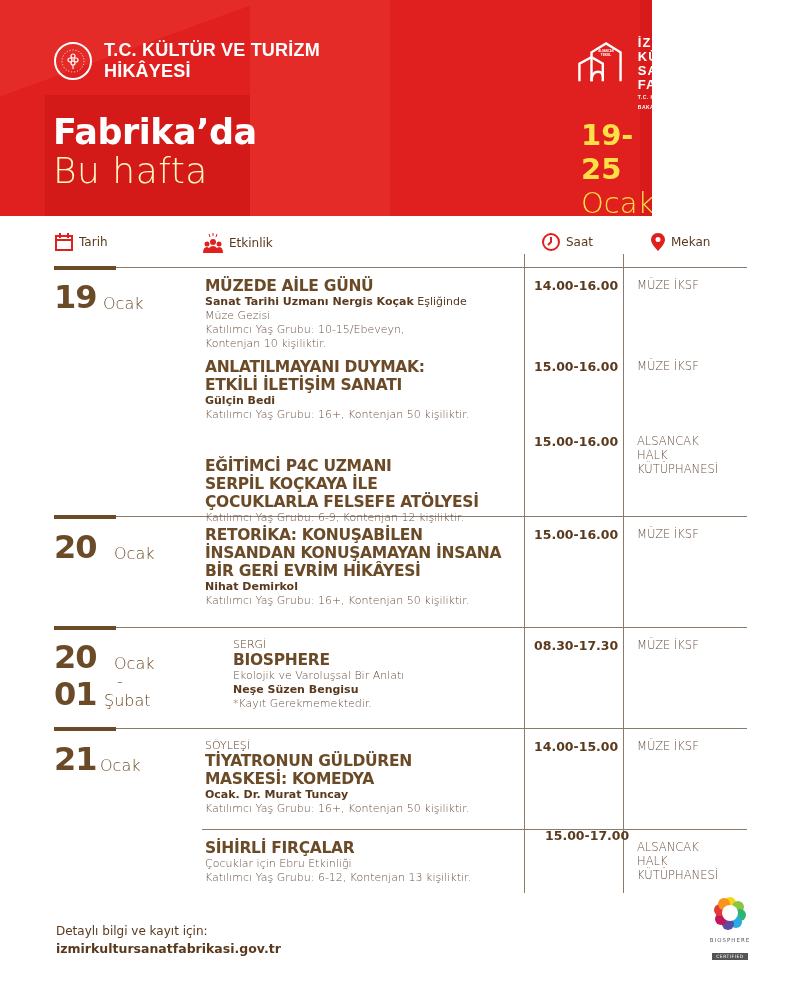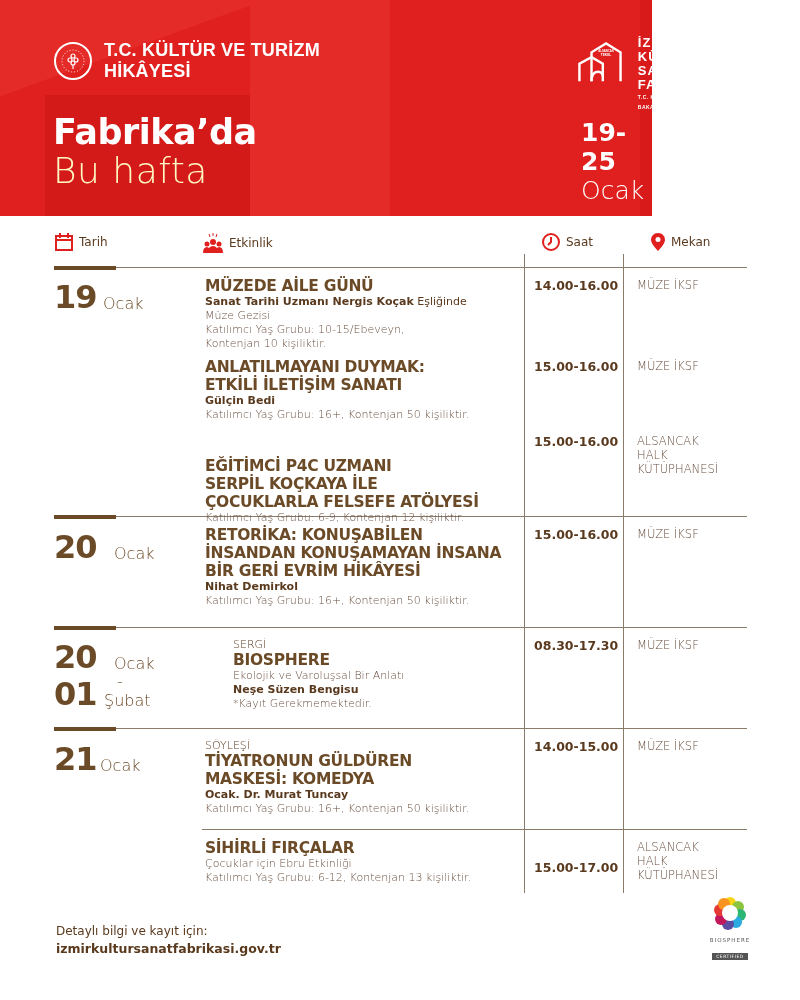--- a/index.html
+++ b/index.html
@@ -12,21 +12,21 @@
 .ministry{position:absolute;left:54px;top:40px;display:flex;align-items:center;}
 .ministry-seal{width:38px;height:38px;border:2px solid #fff;border-radius:50%;display:flex;align-items:center;justify-content:center;margin-right:12px;}
 .ministry-seal svg{display:block;}
 .ministry-text{color:#fff;font-family:"Liberation Sans",sans-serif;font-weight:bold;font-size:18px;line-height:21px;letter-spacing:0.2px;}
 .title1{position:absolute;left:53px;top:112px;color:#fff;font-family:"DejaVu Sans",sans-serif;font-weight:bold;font-size:35px;letter-spacing:-0.5px;}
 .title2{position:absolute;left:53px;top:150px;color:#fef9c3;font-family:"DejaVu Sans",sans-serif;font-weight:200;font-size:36px;letter-spacing:0.5px;}
 .iksf{position:absolute;left:577px;top:36px;display:flex;align-items:flex-start;}
 .iksf-logo{width:58px;height:52px;margin-right:14px;}
 .iksf-text{color:#fff;font-family:"Liberation Sans",sans-serif;font-weight:bold;font-size:13px;line-height:14px;letter-spacing:1px;}
 .iksf-sub{font-size:5px;letter-spacing:0.5px;line-height:10px;}
-.date-range{position:absolute;left:581px;top:118px;color:#ffffff;font-size:25px;}
+.date-range{position:absolute;left:581px;top:118px;color:#fde047;font-size:29px;}
 .date-range b{font-weight:bold;}
 .date-range span{font-weight:300;}
 
 .col-head{position:absolute;top:232px;display:flex;align-items:center;font-size:12px;color:#5a3a1e;}
 .col-head svg{margin-right:5px;}
 .vline{position:absolute;width:1px;background:#8a7a6a;}
 .hline{position:absolute;height:1px;background:#8a7a6a;}
 .dbar{position:absolute;left:54px;width:62px;height:4px;background:#6b4a27;}
 
 .dnum{position:absolute;left:54px;font-family:"DejaVu Sans",sans-serif;font-weight:bold;font-size:32px;color:#6b4a27;letter-spacing:-1px;line-height:34px;}
@@ -226,21 +226,21 @@
   <div class="ev-note">Katılımcı Yaş Grubu: 16+, Kontenjan 50 kişiliktir.</div>
 </div>
 <div class="time" style="top:739px;">14.00-15.00</div>
 <div class="place" style="top:739px;">MÜZE İKSF</div>
 
 <div class="ev" style="top:839px;">
   <div class="ev-title">SİHİRLİ FIRÇALAR</div>
   <div class="ev-note">Çocuklar için Ebru Etkinliği</div>
   <div class="ev-note">Katılımcı Yaş Grubu: 6-12, Kontenjan 13 kişiliktir.</div>
 </div>
-<div class="time" style="top:860px;">15.00-17.00</div>
+<div class="time" style="top:828px;margin-left:11px;">15.00-17.00</div>
 <div class="place" style="top:840px;">
   <div>ALSANCAK</div>
   <div>HALK</div>
   <div>KÜTÜPHANESİ</div>
 </div>
 
 <div class="footer1">Detaylı bilgi ve kayıt için:</div>
 <div class="footer2">izmirkultursanatfabrikasi.gov.tr</div>
 
 <div class="bio">

